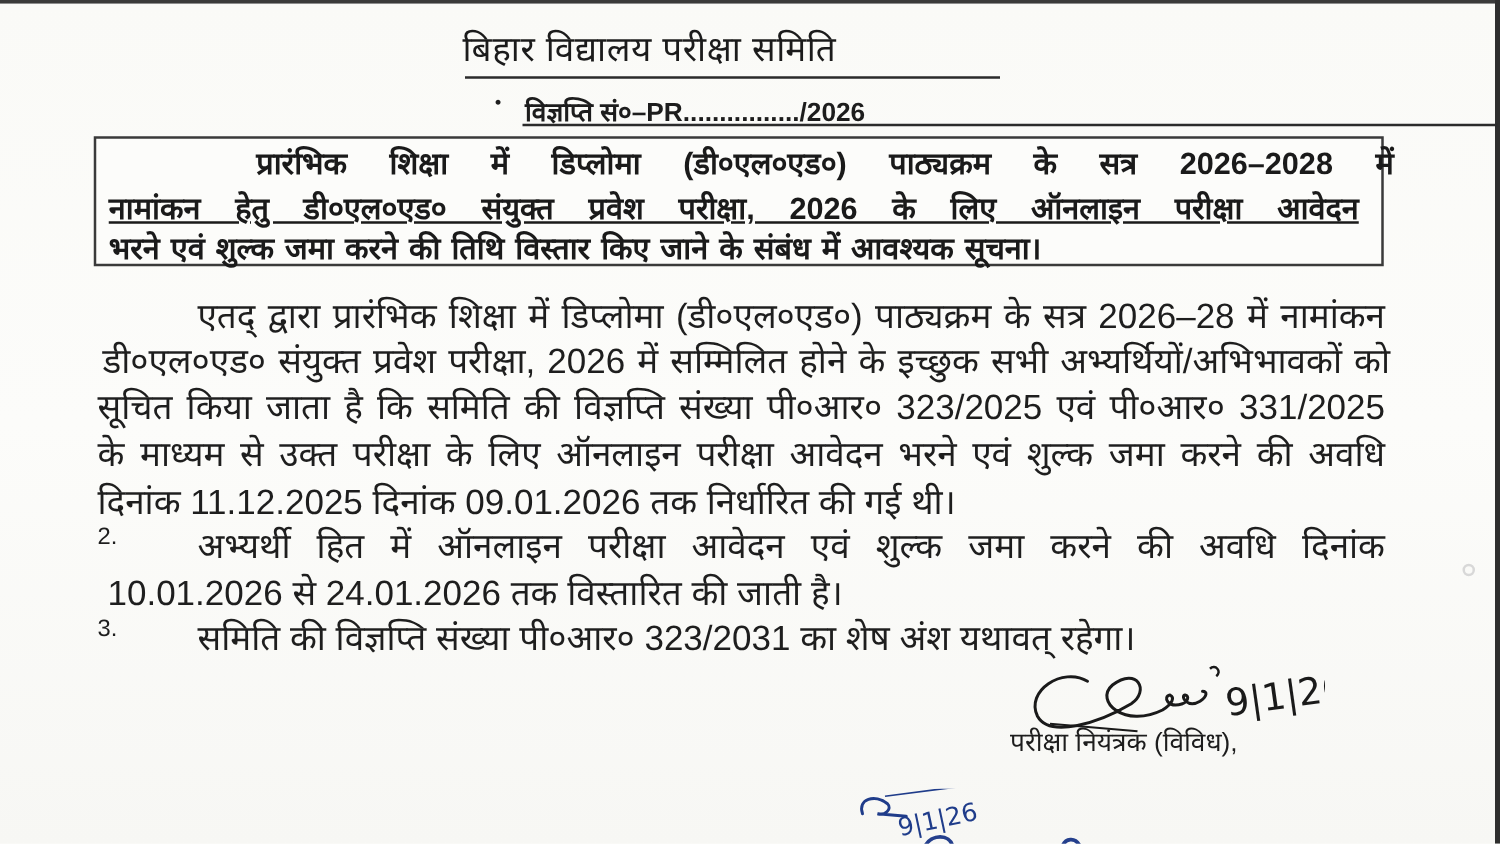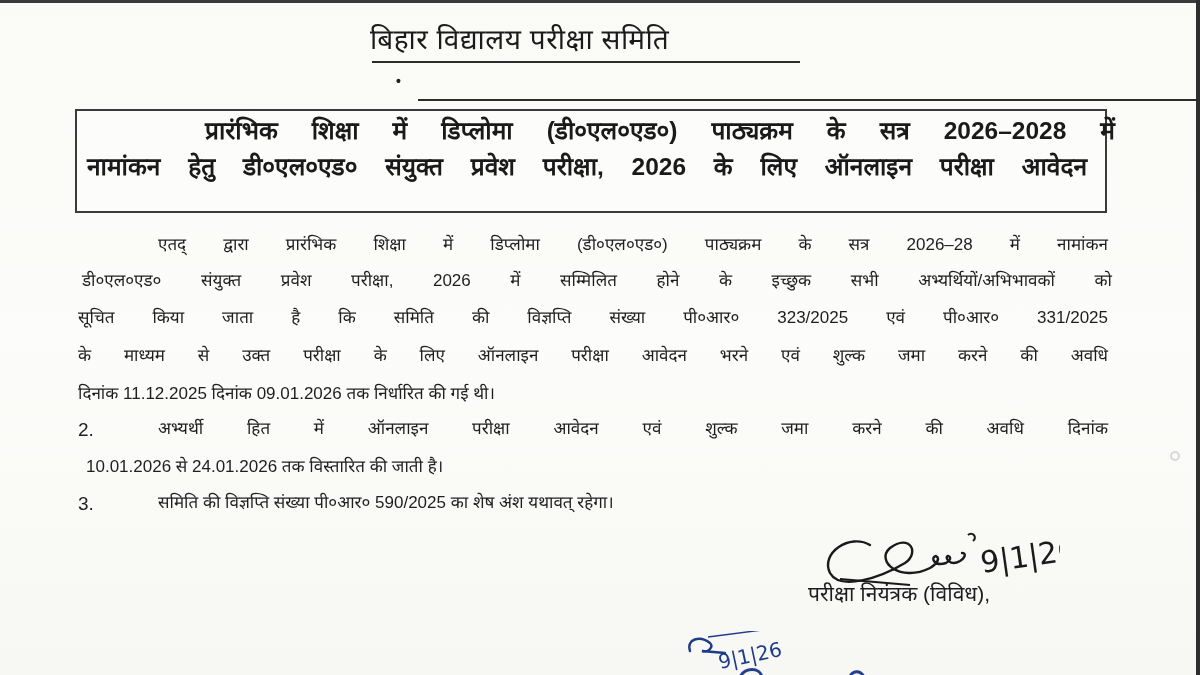--- a/index.html
+++ b/index.html
@@ -33,24 +33,24 @@
     }
     .subject-box {
       position: absolute; left: 75px; top: 106px; width: 1032px; height: 104px;
       border: 2px solid #3a3a3a; box-sizing: border-box; background: #fcfcfa;
     }
     .subject-line {
       position: absolute; left: 10px; font-size: 24.5px; font-weight: bold; color: #1a1a1a;
       white-space: nowrap; text-align: justify; text-align-last: justify; width: 1000px;
     }
     .subject-line.l1 { top: 2px; left: 100px; width: 910px; margin-left: 28px; }
-    .subject-line.l2 { top: 38px; }
+    .subject-line.l2 { top: 38px; text-decoration: underline; }
     .subject-line.l3 { top: 70px; text-align-last: left; word-spacing: 2px; }
     .para-line {
-      position: absolute; font-size: 17px; color: #1e1e1e; white-space: nowrap;
+      position: absolute; font-size: 28px; color: #1e1e1e; white-space: nowrap;
       text-align: justify; text-align-last: justify;
     }
     .num { position: absolute; font-size: 19px; color: #1e1e1e; }
     .sig-scribble {
       position: absolute; left: 810px; top: 520px; width: 250px; height: 80px;
     }
     .designation {
       position: absolute; left: 808px; top: 576px; font-size: 21px; font-weight: normal; color: #1d1d1d;
       white-space: nowrap;
     }
@@ -70,44 +70,46 @@
 
 <div class="frame-top"></div>
 <div class="frame-right"></div>
 
 <div class="paper">
 
   <div class="header-title">बिहार विद्यालय परीक्षा समिति</div>
   <div class="header-rule"></div>
 
   <div class="bullet">•</div>
+  <div class="ref-line">विज्ञप्ति सं०–PR................/2026</div>
   <div class="ref-rule"></div>
 
   <div class="subject-box">
     <div class="subject-line l1">प्रारंभिक शिक्षा में डिप्लोमा (डी०एल०एड०) पाठ्यक्रम के सत्र 2026–2028 में</div>
     <div class="subject-line l2">नामांकन हेतु डी०एल०एड० संयुक्त प्रवेश परीक्षा, 2026 के लिए ऑनलाइन परीक्षा आवेदन</div>
+    <div class="subject-line l3">भरने एवं शुल्क जमा करने की तिथि विस्तार किए जाने के संबंध में आवश्यक सूचना।</div>
   </div>
 
   <div>
     <div class="para-line" style="left:158px; top:229px; width:950px;">एतद् द्वारा प्रारंभिक शिक्षा में डिप्लोमा (डी०एल०एड०) पाठ्यक्रम के सत्र 2026–28 में नामांकन</div>
     <div class="para-line" style="left:82px; top:265px; width:1030px;">डी०एल०एड० संयुक्त प्रवेश परीक्षा, 2026 में सम्मिलित होने के इच्छुक सभी अभ्यर्थियों/अभिभावकों को</div>
     <div class="para-line" style="left:78px; top:302px; width:1030px;">सूचित किया जाता है कि समिति की विज्ञप्ति संख्या पी०आर० 323/2025 एवं पी०आर० 331/2025</div>
     <div class="para-line" style="left:78px; top:340px; width:1030px;">के माध्यम से उक्त परीक्षा के लिए ऑनलाइन परीक्षा आवेदन भरने एवं शुल्क जमा करने की अवधि</div>
     <div class="para-line" style="left:78px; top:378px; text-align-last:left;">दिनांक 11.12.2025 दिनांक 09.01.2026 तक निर्धारित की गई थी।</div>
   </div>
 
   <div>
     <div class="num" style="left:78px; top:416px;">2.</div>
     <div class="para-line" style="left:158px; top:413px; width:950px;">अभ्यर्थी हित में ऑनलाइन परीक्षा आवेदन एवं शुल्क जमा करने की अवधि दिनांक</div>
     <div class="para-line" style="left:86px; top:451px; text-align-last:left;">10.01.2026 से 24.01.2026 तक विस्तारित की जाती है।</div>
   </div>
 
   <div>
     <div class="num" style="left:78px; top:490px;">3.</div>
-    <div class="para-line" style="left:158px; top:487px; text-align-last:left;">समिति की विज्ञप्ति संख्या पी०आर० 590/2025 का शेष अंश यथावत् रहेगा।</div>
+    <div class="para-line" style="left:158px; top:487px; text-align-last:left;">समिति की विज्ञप्ति संख्या पी०आर० 323/2031 का शेष अंश यथावत् रहेगा।</div>
   </div>
 
   <svg class="sig-scribble" viewBox="0 0 250 80">
     <path d="M60 22 C 40 10, 10 30, 20 50 C 30 68, 70 55, 95 40 C 110 30, 100 10, 80 25 C 65 38, 90 60, 120 45 C 128 40, 130 35, 126 33 C 120 34, 124 44, 136 40 C 140 38, 142 34, 138 33 C 134 34, 140 44, 150 38 C 156 34, 156 30, 152 30" fill="none" stroke="#1a1a1a" stroke-width="2.4" stroke-linecap="round"></path>
     <path d="M158 12 C 162 8, 168 14, 163 18" fill="none" stroke="#1a1a1a" stroke-width="2"></path>
     <path d="M30 56 L 100 62" fill="none" stroke="#1a1a1a" stroke-width="1.8"></path>
     <text x="172" y="50" font-family="DejaVu Sans, sans-serif" font-size="30" fill="#1a1a1a" transform="rotate(-8 172 50)">9|1|26</text>
   </svg>
 
   <div class="designation">परीक्षा नियंत्रक (विविध),</div>

